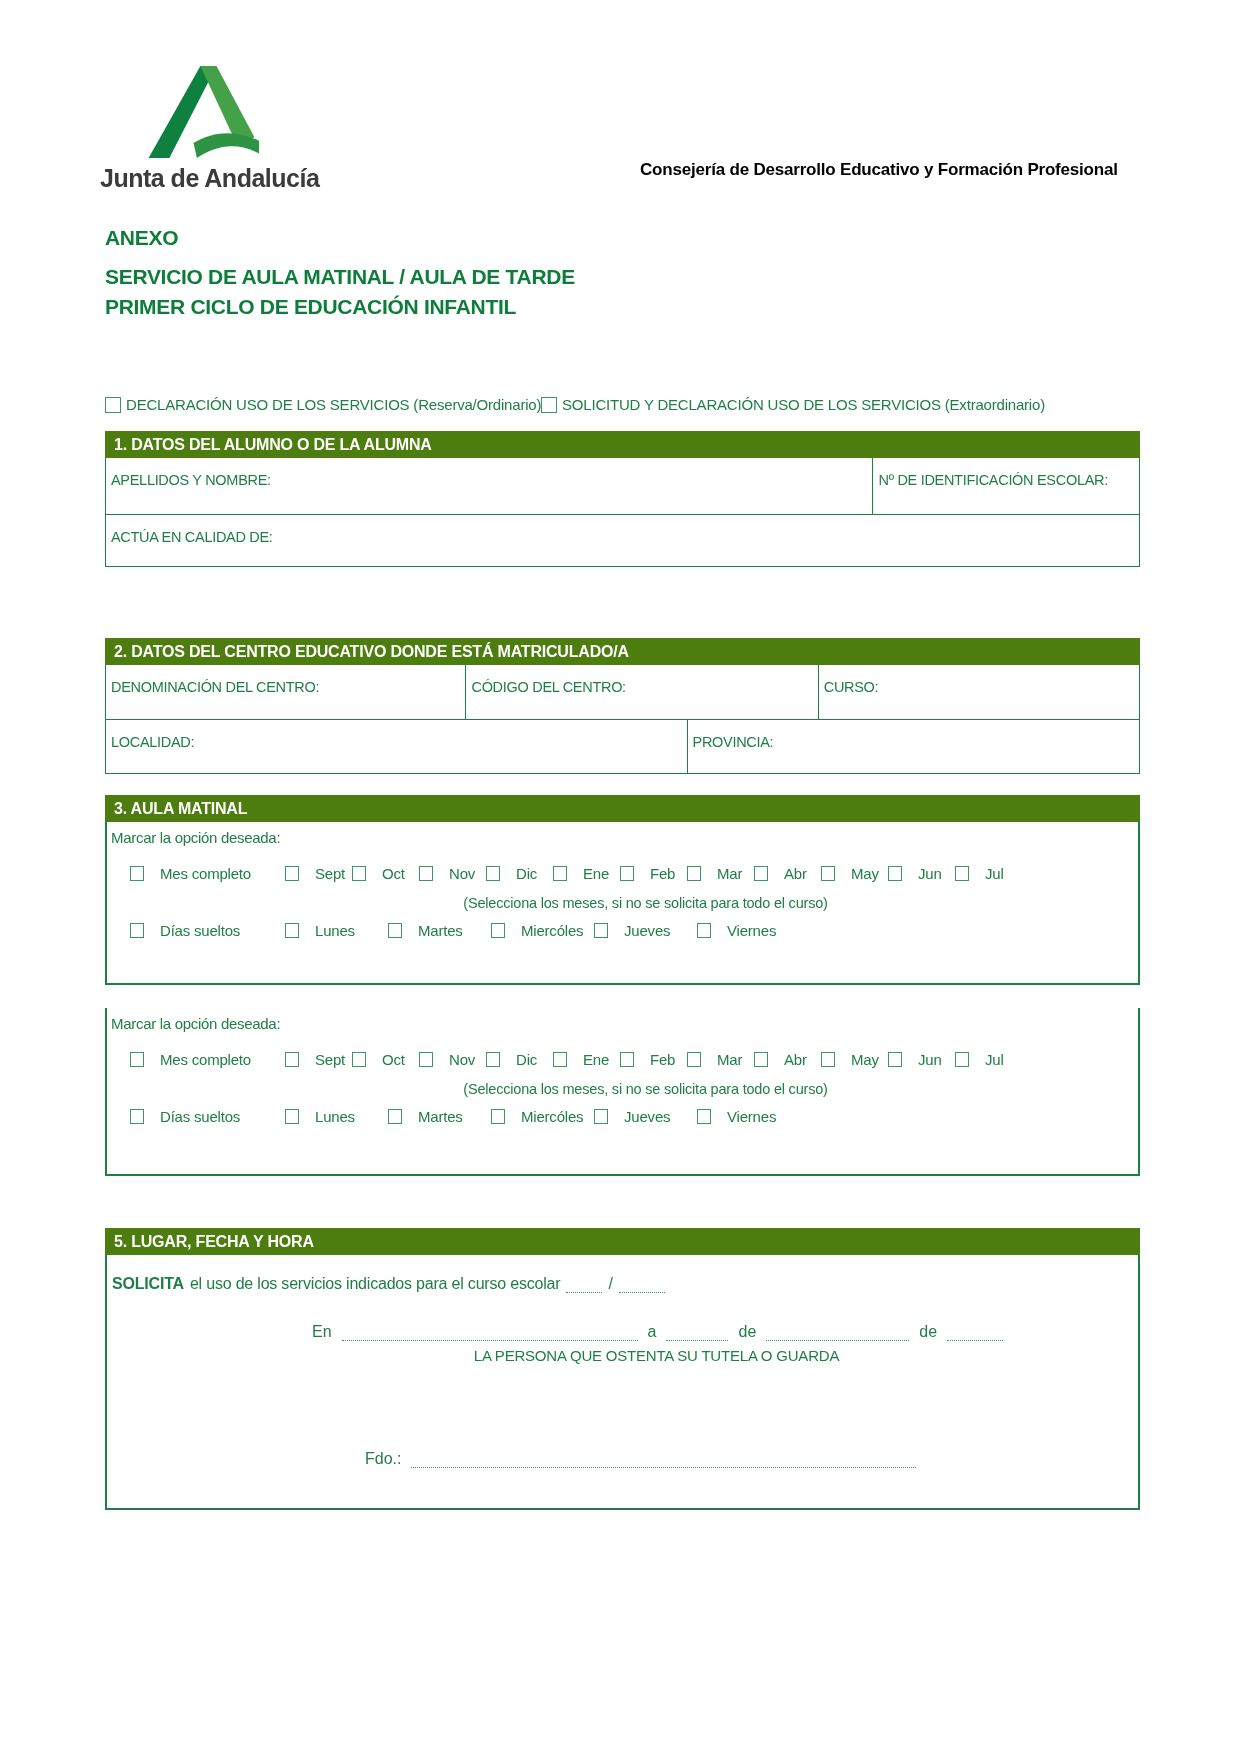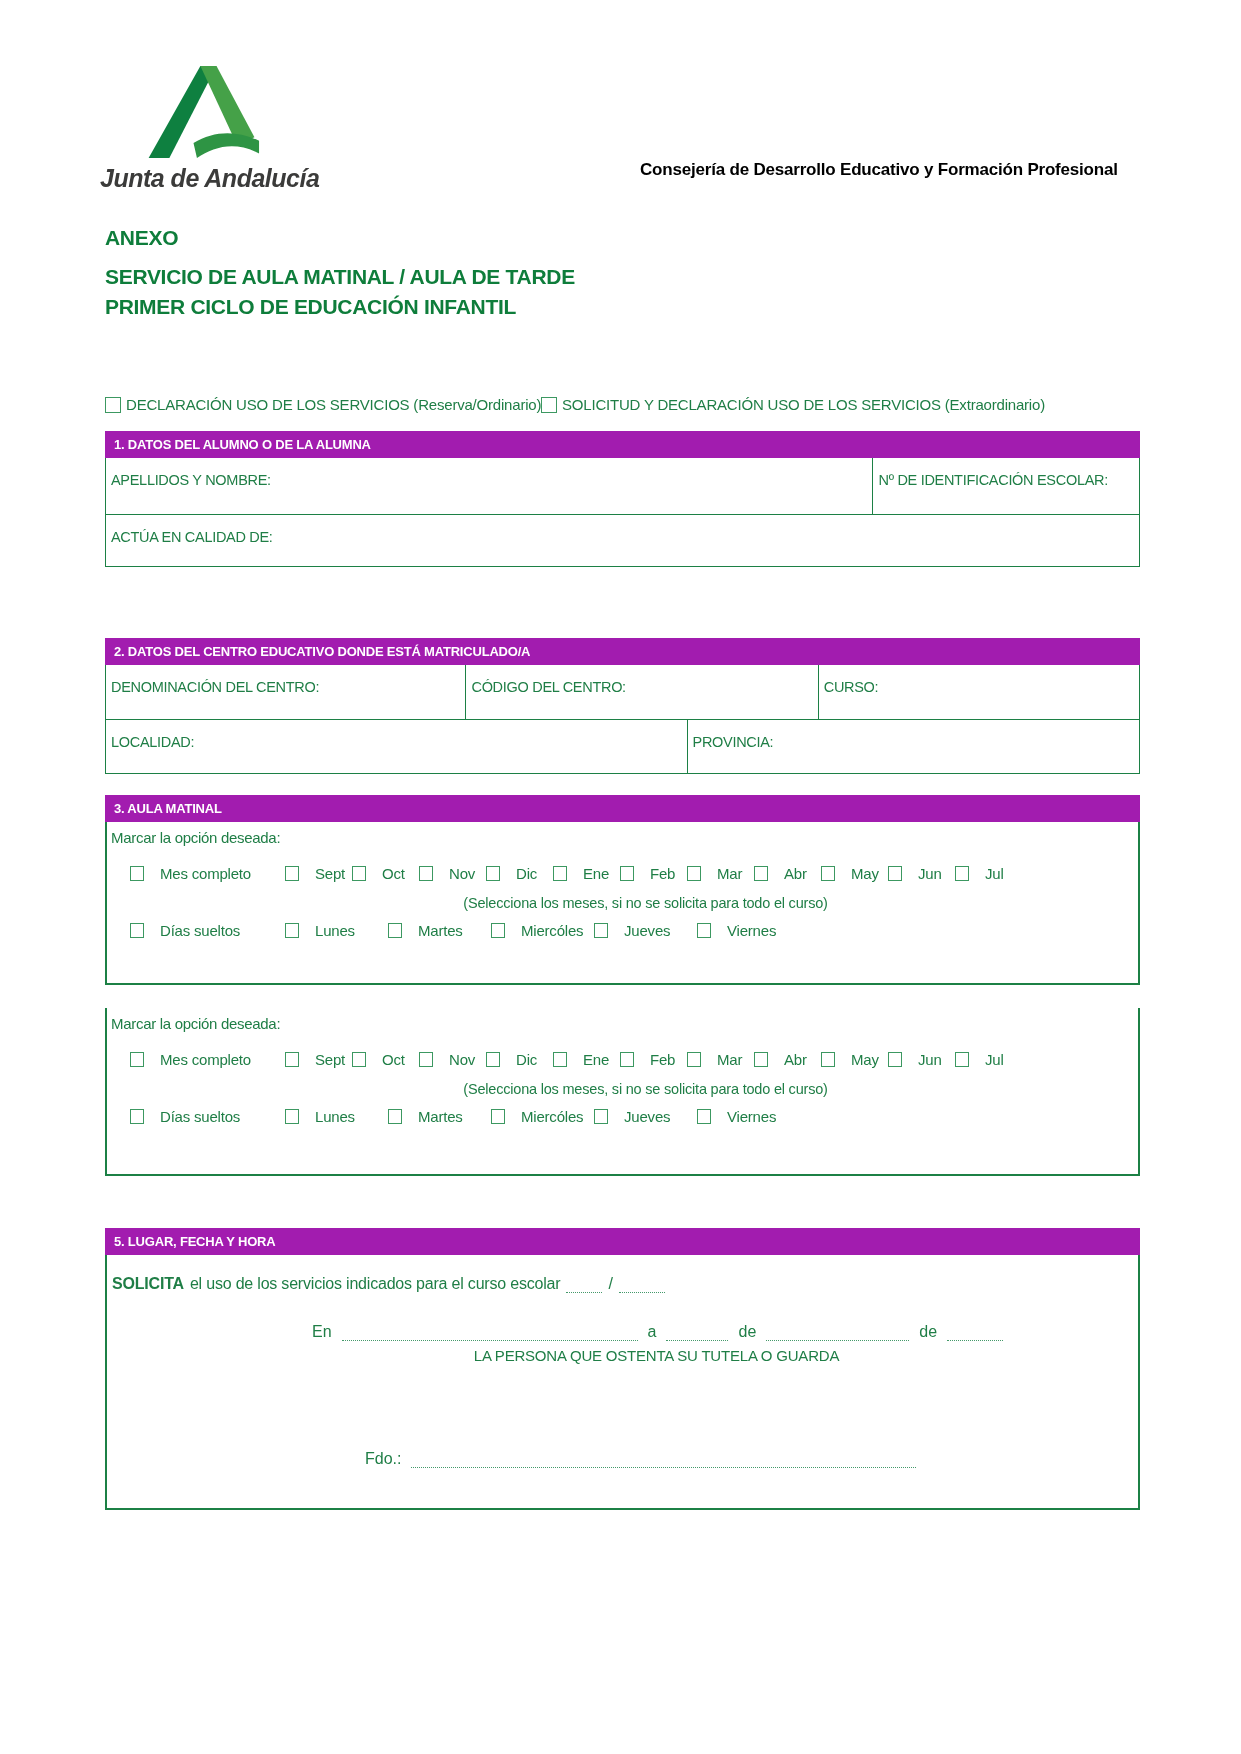--- a/index.html
+++ b/index.html
@@ -8,42 +8,42 @@
     position:relative;
     width:1241px; height:1754px;
     background:#ffffff;
     font-family:"Liberation Sans", sans-serif;
     margin:0 auto;
     overflow:hidden;
   }
   
   .logo { position:absolute; left:100px; top:66px; width:210px; text-align:center; }
   .logo svg { display:block; margin:0 auto; }
-  .logo-caption { margin-top:6px; font-size:25px; font-weight:bold; color:#3b3b3a; letter-spacing:-0.5px; white-space:nowrap;font-style:italic; }
+  .logo-caption { margin-top:6px; font-size:25px; font-weight:bold; color:#3b3b3a; letter-spacing:-0.5px; white-space:nowrap; }
   .consejeria {
     position:absolute; left:640px; top:112px; width:500px;
     font-size:17px; font-weight:bold; color:#000; letter-spacing:-0.2px;margin-top:48px;
   }
   
   .green-title { color:#0e7d3b; font-weight:bold; font-size:21px; letter-spacing:-0.3px; }
   #anexo { position:absolute; left:105px; top:226px; }
   #doctitle { position:absolute; left:105px; top:262px; line-height:1.42; }
   
   #decl { position:absolute; left:105px; top:396px; width:1035px; display:flex; }
   .decl-item { display:flex; align-items:center; gap:5px; }
   .decl-item.first { width:436px; }
   .decl-label { font-size:15px; color:#1f7e46; letter-spacing:-0.2px; white-space:nowrap; }
   
   .cb { width:16px; height:16px; border:1.6px solid #3c9861; background:#fff; flex:none; display:inline-block; }
   .cb.small { width:14px; height:15px; }
   
   .sect { position:absolute; left:105px; width:1035px; }
   .bar {
-    height:27px; line-height:27px; background:#a21caf; color:#ffffff;
-    font-weight:bold; font-size:13px; padding-left:9px; letter-spacing:-0.2px;
+    height:27px; line-height:27px; background:#4d7c0f; color:#ffffff;
+    font-weight:bold; font-size:16px; padding-left:9px; letter-spacing:-0.2px;
   }
   
   .ftable { border:1.8px solid #1c8045; border-top:none; }
   .frow { display:grid; }
   .frow + .frow { border-top:1.6px solid #1c8045; }
   .fcell { padding:13px 5px; }
   .fcell + .fcell { border-left:1.6px solid #1c8045; }
   .flabel { font-size:14.5px; color:#1f7e46; letter-spacing:-0.3px; }
   #s1 { top:431px; } #s2 { top:638px; } #s3 { top:795px;border-radius:32px; } #s4 { top:1008px; } #s5 { top:1228px; }
   .s1-r1, .s1-r2 { grid-template-columns:74.2% 25.8%; height:56px; }

